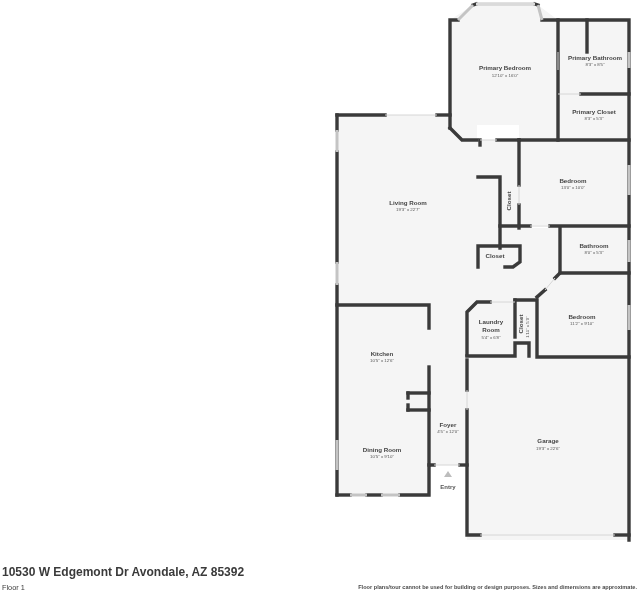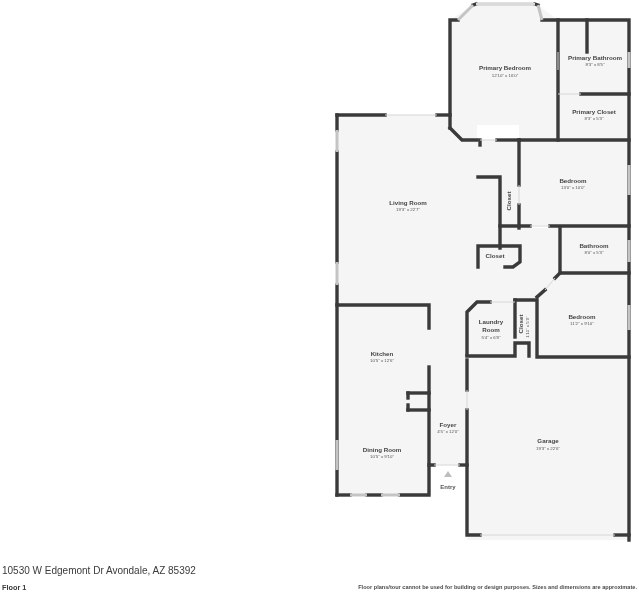--- a/index.html
+++ b/index.html
@@ -7,22 +7,22 @@
     #plan { position: absolute; left: 0; top: 0; width: 639px; height: 600px; }
     .floor { fill: #f5f5f5; }
     .wall { stroke: #3a3a3a; stroke-width: 3.4; fill: none; stroke-linecap: square; }
     .win { stroke: #c4c4c4; stroke-width: 3; fill: none; }
     .win-inner { stroke: #f0f0f0; stroke-width: 1.2; fill: none; }
     .door { stroke: #d6d6d6; stroke-width: 1; fill: none; }
     .room-name { font-size: 6.2px; fill: #444; font-weight: bold; text-anchor: middle; }
     .room-dim { font-size: 4.4px; fill: #555; text-anchor: middle; }
     .entry-label { font-size: 6px; fill: #555; text-anchor: middle; font-weight: bold; }
     .entry-arrow { fill: #bdbdbd; }
-    .address { position: absolute; left: 2px; top: 565px; font-size: 10px; font-weight: normal; color: #3a3a3a; }
-    .floor-label { position: absolute; left: 2px; top: 583px; font-size: 7.3px; font-weight: bold; color: #3a3a3a; }
+    .address { position: absolute; left: 2px; top: 565px; font-size: 12px; font-weight: bold; color: #3a3a3a; }
+    .floor-label { position: absolute; left: 2px; top: 583px; font-size: 7.3px; font-weight: normal; color: #3a3a3a; }
     .disclaimer { position: absolute; right: 2px; top: 584px; font-size: 5.6px; font-weight: bold; color: #4a4a4a; }
   </style>
 </head>
 <body>
 
 <svg id="plan" viewBox="0 0 639 600" xmlns="http://www.w3.org/2000/svg">
 
   <g>
     <polygon class="floor" points="450,20 473,5 538,5 558,20 558,140 519,140 519,125 477,125 477,140 461,140 450,128"></polygon>
     <rect class="floor" x="558" y="20" width="71" height="75"></rect>

